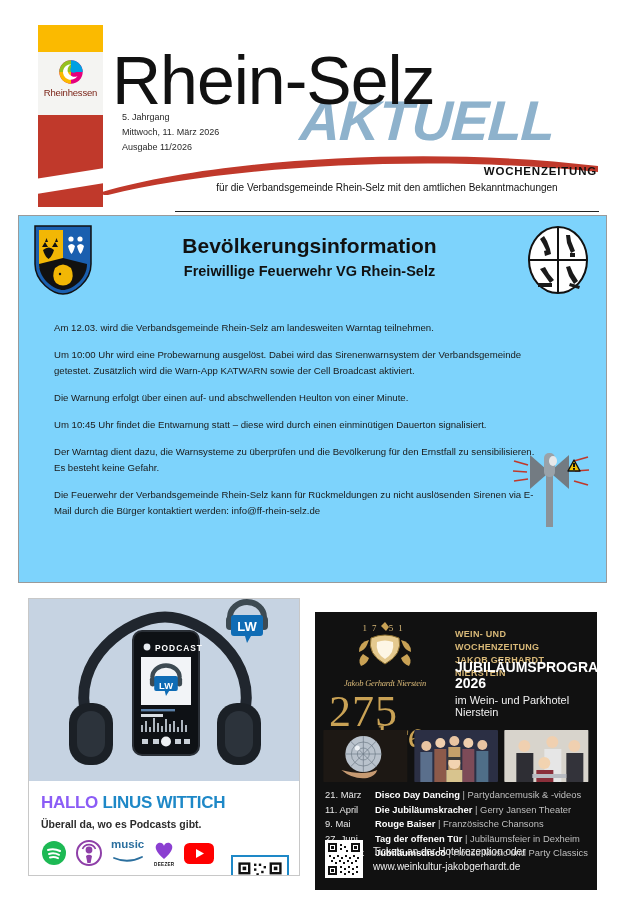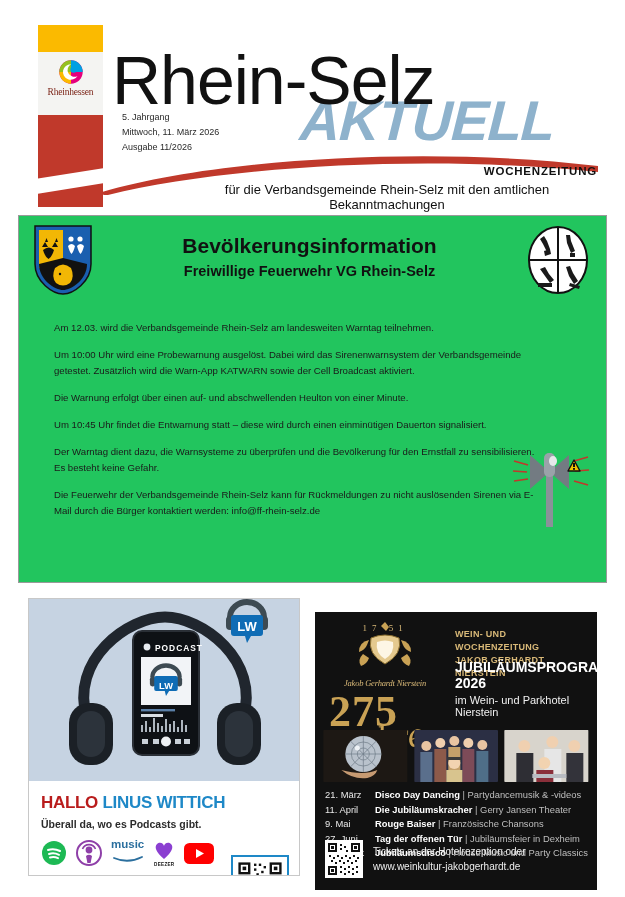--- a/index.html
+++ b/index.html
@@ -23,21 +23,21 @@
   .logo-yellow { position: absolute; left:0; top:0; width:65px; height:27px; background:#FBBA00; }
   .logo-white  { position: absolute; left:0; top:27px; width:65px; height:63px; background:#F4F4F2; }
   .logo-red    { position: absolute; left:0; top:90px; width:65px; height:92px; background:#C0392B; }
   .logo-stripe {
     position: absolute; left:-8px; top:148px; width:86px; height:15px;
     background:#ffffff; transform: rotate(-9deg);
   }
   .logo-swirl { position:absolute; left:20px; top:34px; width:26px; height:26px; }
   .logo-name {
     position: absolute; left:0; top:62px; width:65px;
-    text-align:center; font-family:Liberation Serif, serif;
+    text-align:center; font-family:Liberation Sans, sans-serif;
     font-size:9.5px; color:#7B2418; letter-spacing:-0.2px;
   }
 
   .wordmark {
     position: absolute; left: 112px; top: 22px;
     font-family: "Liberation Sans", sans-serif;
     font-size: 68px; font-weight: 300; color:#111;
     letter-spacing: -1px; line-height: 1; margin-top: 24px;
   }
   .aktuell {
@@ -51,29 +51,29 @@
     position: absolute; left: 122px; top: 110px;
     font-size: 9px; color: #2a2a2a; line-height: 15px;
   }
   .swoosh { position:absolute; left:100px; top:140px; width:500px; height:55px; }
   .wochenzeitung {
     position: absolute; right: 28px; top: 165px;
     font-size: 11.5px; font-weight: bold; color:#111; letter-spacing: 0.8px;
   }
   .subtitle-line {
     position: absolute; left: 175px; top: 182px; width: 424px;
-    font-size: 13px; color:#111; text-align:center;
+    font-size: 10px; color:#111; text-align:center;
     padding-bottom: 18px; border-bottom: 1px solid #222;
   }
 
   
   .info-box {
     position: absolute; left: 18px; top: 215px;
     width: 589px; height: 368px;
-    border: 1px solid #9a9a9a; background:#22c55e;
+    border: 1px solid #9a9a9a; background:#7dd3fc;
   }
   .info-header { position: relative; height: 92px; }
   .coat-arms { position:absolute; left:14px; top:8px; width:60px; height:72px; }
   .ff-emblem { position:absolute; right:16px; top:9px; width:64px; height:70px; }
   .info-title {
     position:absolute; left:90px; right:96px; top:18px;
     text-align:center; font-size:21px; font-weight:bold; color:#111;
   }
   .info-subtitle {
     position:absolute; left:90px; right:96px; top:47px;
@@ -88,21 +88,21 @@
 
   
   .ad-podcast {
     position:absolute; left:28px; top:598px;
     width:272px; height:278px;
     border:1px solid #c8c8c8; background:#fff; overflow:hidden;
   }
   .pod-photo { position:relative; width:100%; height:182px; background:#ccd7e4; overflow:hidden; }
   .pod-lower { position:relative; padding:12px 10px 0 12px; }
   .pod-title { font-size:17px; font-weight:bold; letter-spacing:-0.3px; }
-  .pod-title .grey { color:#b91c1c; }
+  .pod-title .grey { color:#8b5cf6; }
   .pod-title .blue { color:#1E88C7; }
   .pod-sub { font-size:10.5px; color:#2b2b2b; margin-top:5px; font-weight:bold; }
   .pod-icons { display:flex; align-items:center; gap:9px; margin-top:9px; }
   .qr-pod {
     position:absolute; right:10px; top:74px; width:58px; height:58px;
     border:2px solid #1E88C7; background:#fff; padding:3px;
   }
 
   .ad-wine {
     position:absolute; left:315px; top:612px;
@@ -111,21 +111,21 @@
   }
   .wine-crest { position:absolute; left:26px; top:8px; width:88px; height:62px; }
   .wine-sig {
     position:absolute; left:8px; top:66px; width:124px; text-align:center;
     font-family:"Liberation Serif", serif; font-size:8.5px;
     color:#D9B978; font-style:italic; letter-spacing:-0.2px;
   }
   .wine-275 {
     position:absolute; left:14px; top:74px;
     font-family:"Liberation Serif", serif; font-size:44px;
-    font-weight:bold; color:#C9A255; letter-spacing:1px;
+    font-weight:normal; color:#C9A255; letter-spacing:1px;
   }
   .wine-jahre {
     position:absolute; left:28px; top:106px;
     font-family:"Liberation Serif", serif; font-size:36px;
     font-style:italic; color:#C9A255; transform: rotate(-8deg);
   }
   .wine-head1 {
     position:absolute; left:140px; top:16px; width:138px;
     font-size:9px; font-weight:bold; color:#D9B978;
     letter-spacing:0.3px; line-height:13px;

